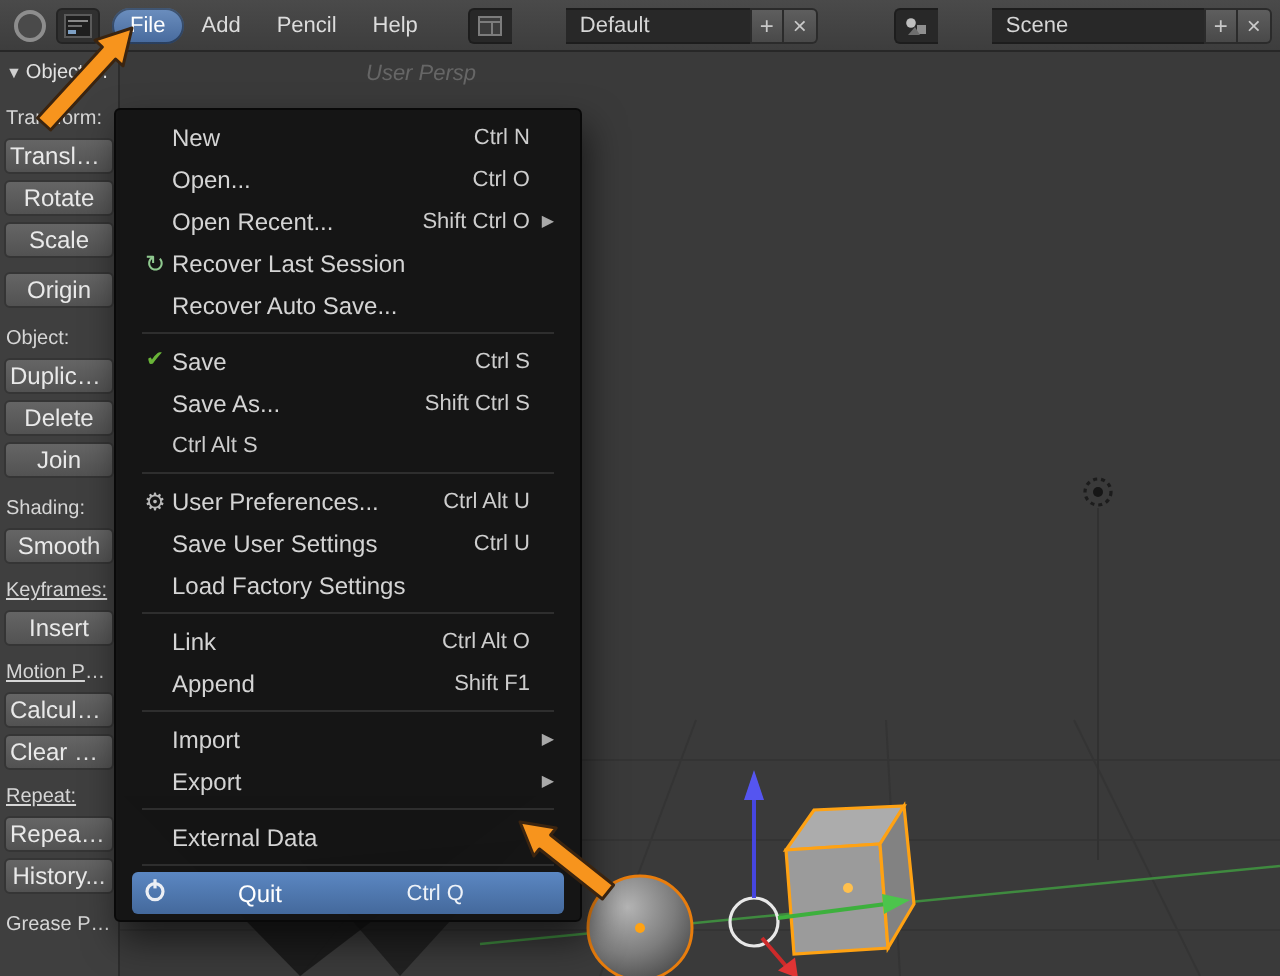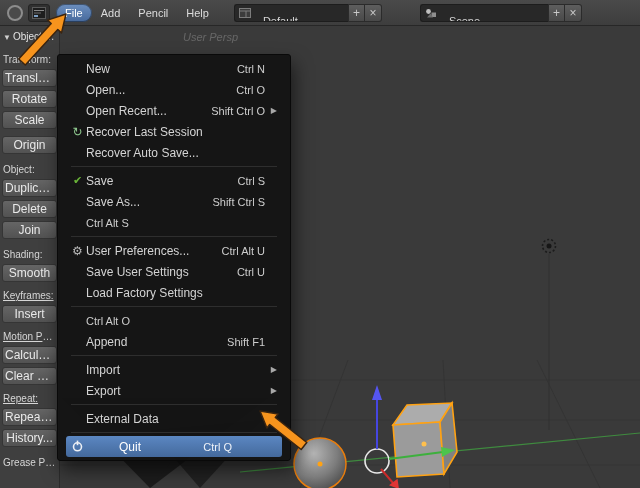--- a/index.html
+++ b/index.html
@@ -15,21 +15,21 @@
   .ed-btn{width:22px;height:18px;background:#303030;border:1px solid #242424;
     border-radius:3px;display:flex;align-items:center;justify-content:center;margin:0 6px 0 2px;flex:none;}
   .menubtn{padding:3px 9px;font-size:11px;color:#dcdcdc;border-radius:10px;white-space:nowrap;}
   .menubtn.active{background:linear-gradient(#6c8fbf,#46699c);color:#fff;
     box-shadow:inset 0 0 0 1px rgba(0,0,0,.4);}
   .db{display:flex;align-items:center;height:18px;}
   .db.layout{margin-left:16px;} .db.scene{margin-left:38px;}
   .db-icon{width:22px;height:18px;background:#282828;border:1px solid #1d1d1d;border-right:none;
     border-radius:3px 0 0 3px;display:flex;align-items:center;justify-content:center;flex:none;}
   .db-name{height:18px;line-height:16px;background:#282828;border-top:1px solid #1d1d1d;
-    border-bottom:1px solid #1d1d1d;color:#d6d6d6;font-size:11px;padding:8px 7px;white-space:nowrap;overflow:hidden;}
+    border-bottom:1px solid #1d1d1d;color:#d6d6d6;font-size:11px;padding:0 7px;white-space:nowrap;overflow:hidden;margin-left:27px;}
   .db.layout .db-name{width:92px;} .db.scene .db-name{width:106px;}
   .db-btn{width:17px;height:18px;background:linear-gradient(#5e5e5e,#494949);
     border:1px solid #2b2b2b;color:#c9c9c9;font-size:12px;line-height:1;
     display:flex;align-items:center;justify-content:center;flex:none;}
   .db-btn.last{border-radius:0 3px 3px 0;border-left:none;}
 
   
   .sidebar{position:absolute;left:0;top:26px;width:60px;height:462px;z-index:10;
     background:#3f3f3f;border-right:1px solid #2c2c2c;overflow:hidden;padding-top:2px;}
   .panel-hdr{font-size:10px;color:#e2e2e2;padding:3px 2px 3px 3px;white-space:nowrap;
@@ -269,20 +269,21 @@
   </div>
   <div class="mi">
     <span class="mi-icon"></span>
     <span class="mi-label">Load Factory Settings</span>
     <span class="mi-short"></span>
     <span class="mi-sub"></span>
   </div>
   <div class="msep"></div>
   <div class="mi">
     <span class="mi-icon"></span>
+    <span class="mi-label">Link</span>
     <span class="mi-short">Ctrl Alt O</span>
     <span class="mi-sub"></span>
   </div>
   <div class="mi">
     <span class="mi-icon"></span>
     <span class="mi-label">Append</span>
     <span class="mi-short">Shift F1</span>
     <span class="mi-sub"></span>
   </div>
   <div class="msep"></div>

